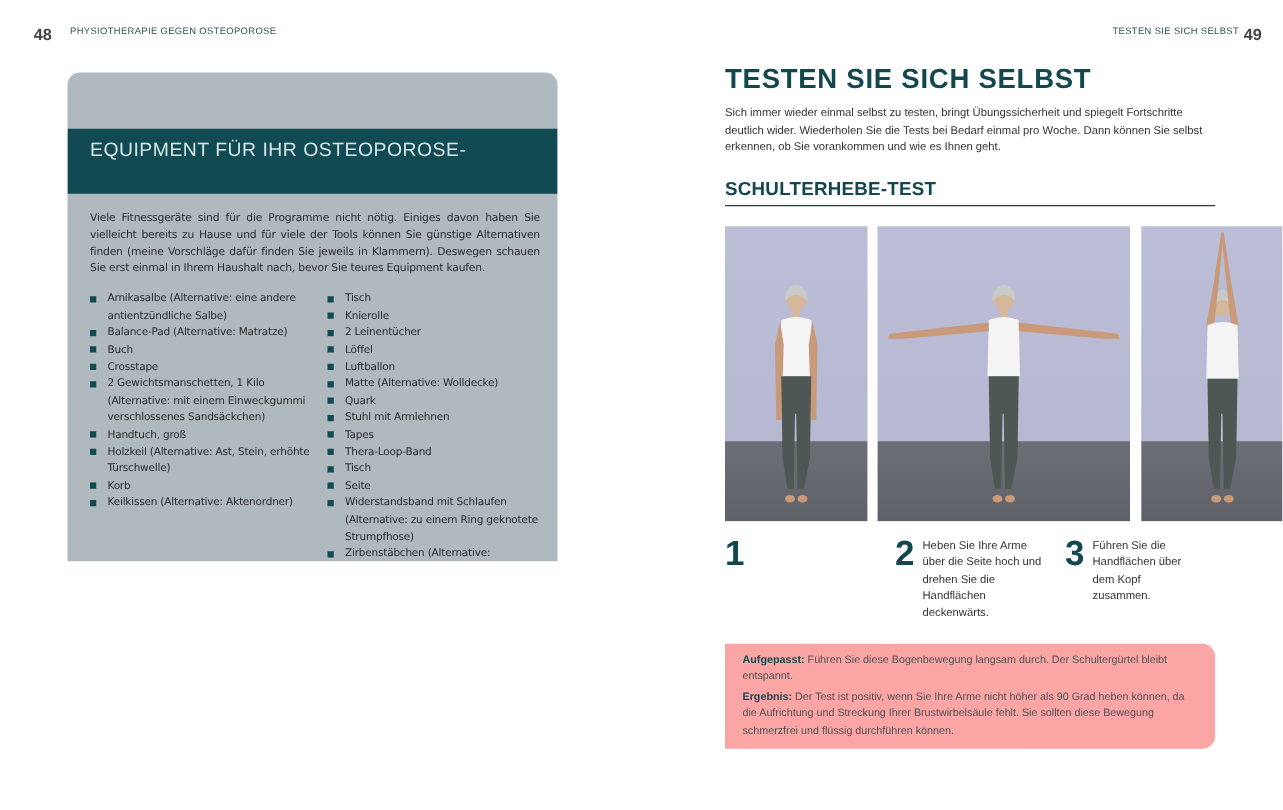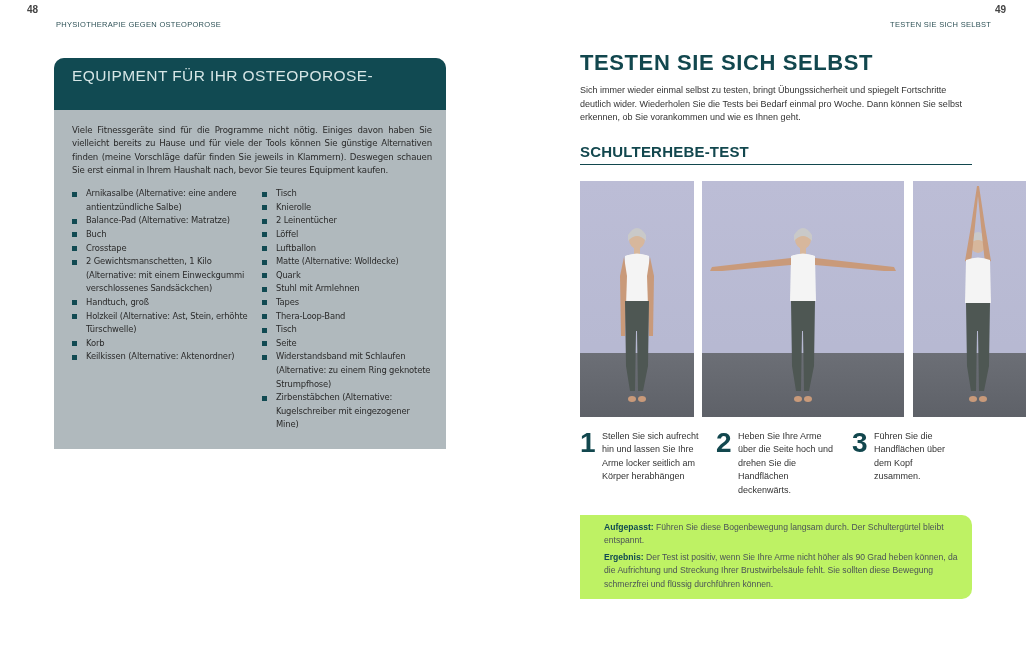--- a/index.html
+++ b/index.html
@@ -1,24 +1,24 @@
 <!DOCTYPE html>
 <html><head>
   <meta charset="utf-8">
   <style>
     * { box-sizing: border-box; margin: 0; padding: 0; }
     html, body { width: 1026px; height: 648px; background: #ffffff; overflow: hidden; }
     body { position: relative; font-family: "Liberation Sans", sans-serif; color: #2b2b2b; }
 
     .running-head { position: absolute; top: 20px; font-size: 7.5px; letter-spacing: 0.3px; color: #2f5257; }
-    .folio { position: absolute; top: 4px; font-size: 10px; color: #444; font-weight: bold; }
+    .folio { position: absolute; top: 20px; font-size: 13px; color: #444; font-weight: bold; }
 
     
     .equip-box { position: absolute; left: 54px; top: 58px; width: 392px; height: 391px; background: #b0b9bd; border-radius: 10px 10px 0 0; overflow: hidden; }
-    .equip-header { background: #114a52; height: 52px; padding: 9px 18px 0 18px; }
+    .equip-header { background: #114a52; height: 52px; padding: 9px 18px 0 18px; margin-top: 45px; }
     .equip-title { color: #d6e6e6; font-size: 15.5px; line-height: 17px; letter-spacing: 0.4px; font-weight: normal; }
     .equip-intro { font-family: "DejaVu Sans", sans-serif; font-size: 8.6px; line-height: 13.3px; color: #2a2a2a; padding: 14px 14px 0 18px; text-align: justify; letter-spacing: -0.15px; }
     .equip-lists { display: flex; padding: 10px 0 0 18px; }
     .equip-col { list-style: none; font-family: "DejaVu Sans", sans-serif; font-size: 8.4px; line-height: 13.6px; color: #2a2a2a; letter-spacing: -0.15px; }
     .equip-col.c1 { width: 190px; }
     .equip-col.c2 { width: 170px; }
     .equip-col li { position: relative; padding-left: 14px; }
     .bullet { position: absolute; left: 0; top: 4.5px; width: 5px; height: 5px; background: #114a52; }
 
     
@@ -28,21 +28,21 @@
 
     .photo { position: absolute; top: 181px; height: 236px; overflow: hidden; background: linear-gradient(#bcbdd6 0%, #b7b9d2 70%, #b7b9d2 100%); }
     .photo .floor { position: absolute; left: 0; right: 0; bottom: 0; height: 64px; background: linear-gradient(#6c6f76, #5e6168); }
     .photo svg { position: absolute; left: 0; top: 0; width: 100%; height: 100%; }
 
     .steps { position: absolute; top: 430px; left: 580px; width: 395px; }
     .step { position: absolute; top: 0; display: flex; }
     .step-num { font-size: 28px; font-weight: bold; color: #12474e; line-height: 26px; width: 22px; }
     .step-text { font-size: 9px; line-height: 13.4px; color: #333; padding-left: 0px; }
 
-    .info-box { position: absolute; left: 580px; top: 515px; width: 392px; height: 84px; background: #bef264; border-radius: 0 10px 10px 0; padding: 6px 14px 0 24px; font-size: 8.6px; line-height: 13.4px; color: #4b5357; }
+    .info-box { position: absolute; left: 580px; top: 515px; width: 392px; height: 84px; background: #fca5a5; border-radius: 0 10px 10px 0; padding: 6px 14px 0 14px; font-size: 8.6px; line-height: 13.4px; color: #4b5357; }
     .info-box p { margin-bottom: 3px; }
     .info-label { color: #114a52; font-weight: bold; }
   </style>
 </head>
 <body>
 
 <span class="folio" style="left:27px;">48</span>
 <span class="running-head" style="left:56px;">PHYSIOTHERAPIE GEGEN OSTEOPOROSE</span>
 
 <div class="equip-box">
@@ -130,21 +130,20 @@
     <path d="M53 79 Q65 74 77 79 L78 122 L52 122 Z" fill="#f4f4f4"></path>
     <path d="M53 122 L77 122 L76 185 L71 210 L66 210 L65 150 L64 150 L63 210 L58 210 L54 185 Z" fill="#4e5753"></path>
     <ellipse cx="60" cy="218" rx="4" ry="3" fill="#c99a7a"></ellipse>
     <ellipse cx="70" cy="218" rx="4" ry="3" fill="#c99a7a"></ellipse>
   </svg>
 </div>
 
 <div class="steps">
   <div class="step" style="left:0; width:130px;">
     <span class="step-num">1</span>
-    <span class="step-text" style="width:100px;">Stellen Sie sich aufrecht hin und lassen Sie Ihre Arme locker seitlich am Körper herabhängen</span>
   </div>
   <div class="step" style="left:136px; width:130px;">
     <span class="step-num">2</span>
     <span class="step-text" style="width:98px;">Heben Sie Ihre Arme über die Seite hoch und drehen Sie die Handflächen deckenwärts.</span>
   </div>
   <div class="step" style="left:272px; width:120px;">
     <span class="step-num">3</span>
     <span class="step-text" style="width:80px;">Führen Sie die Handflächen über dem Kopf zusammen.</span>
   </div>
 </div>

